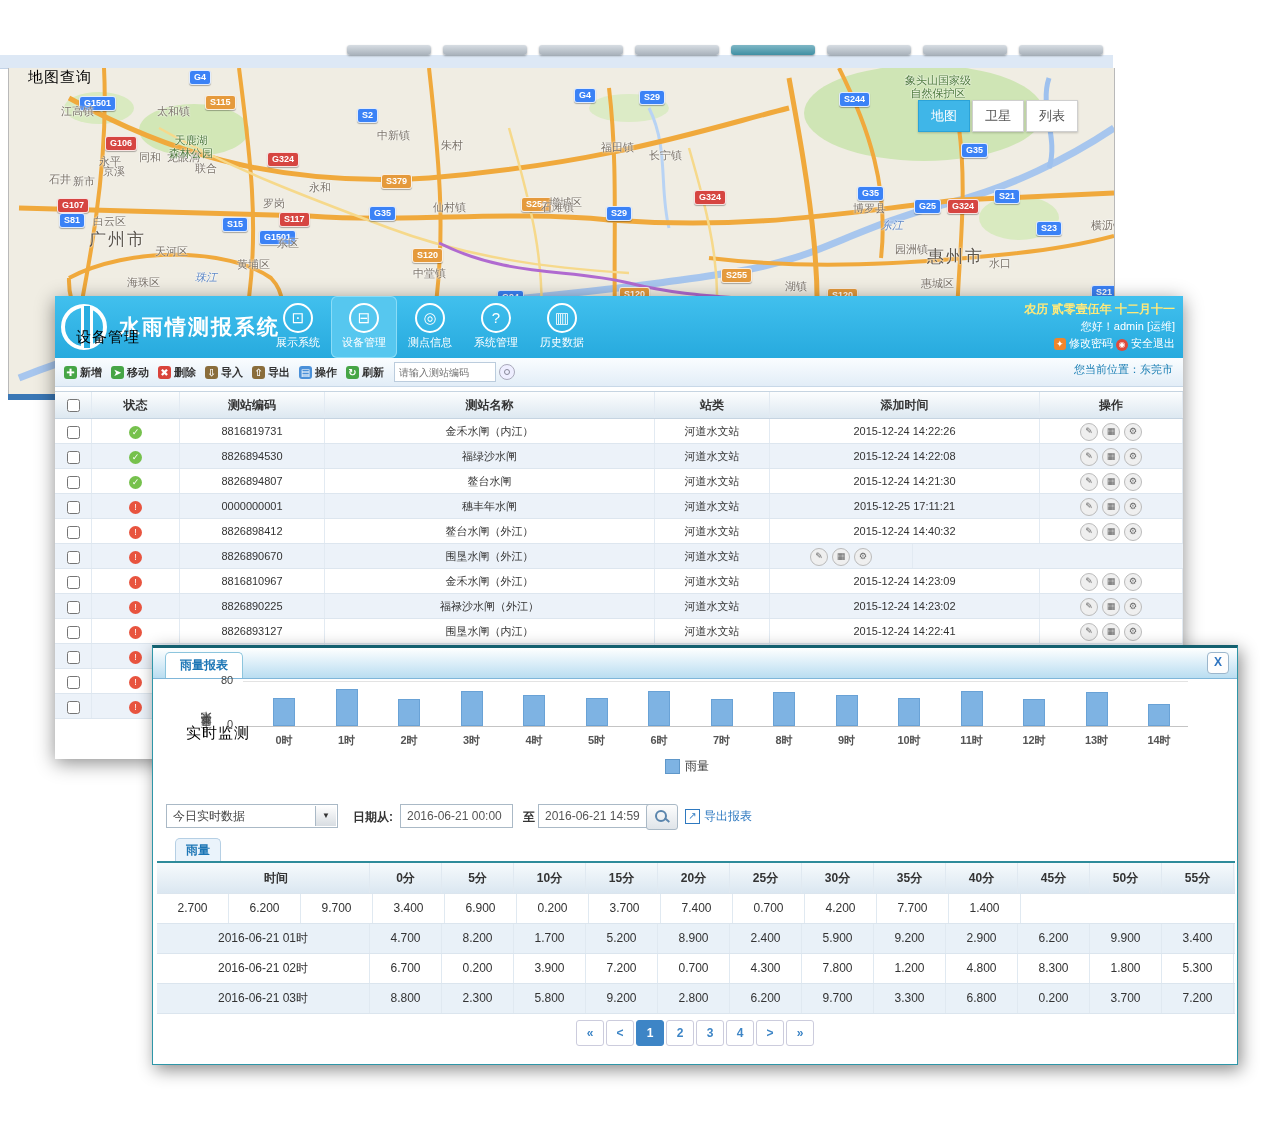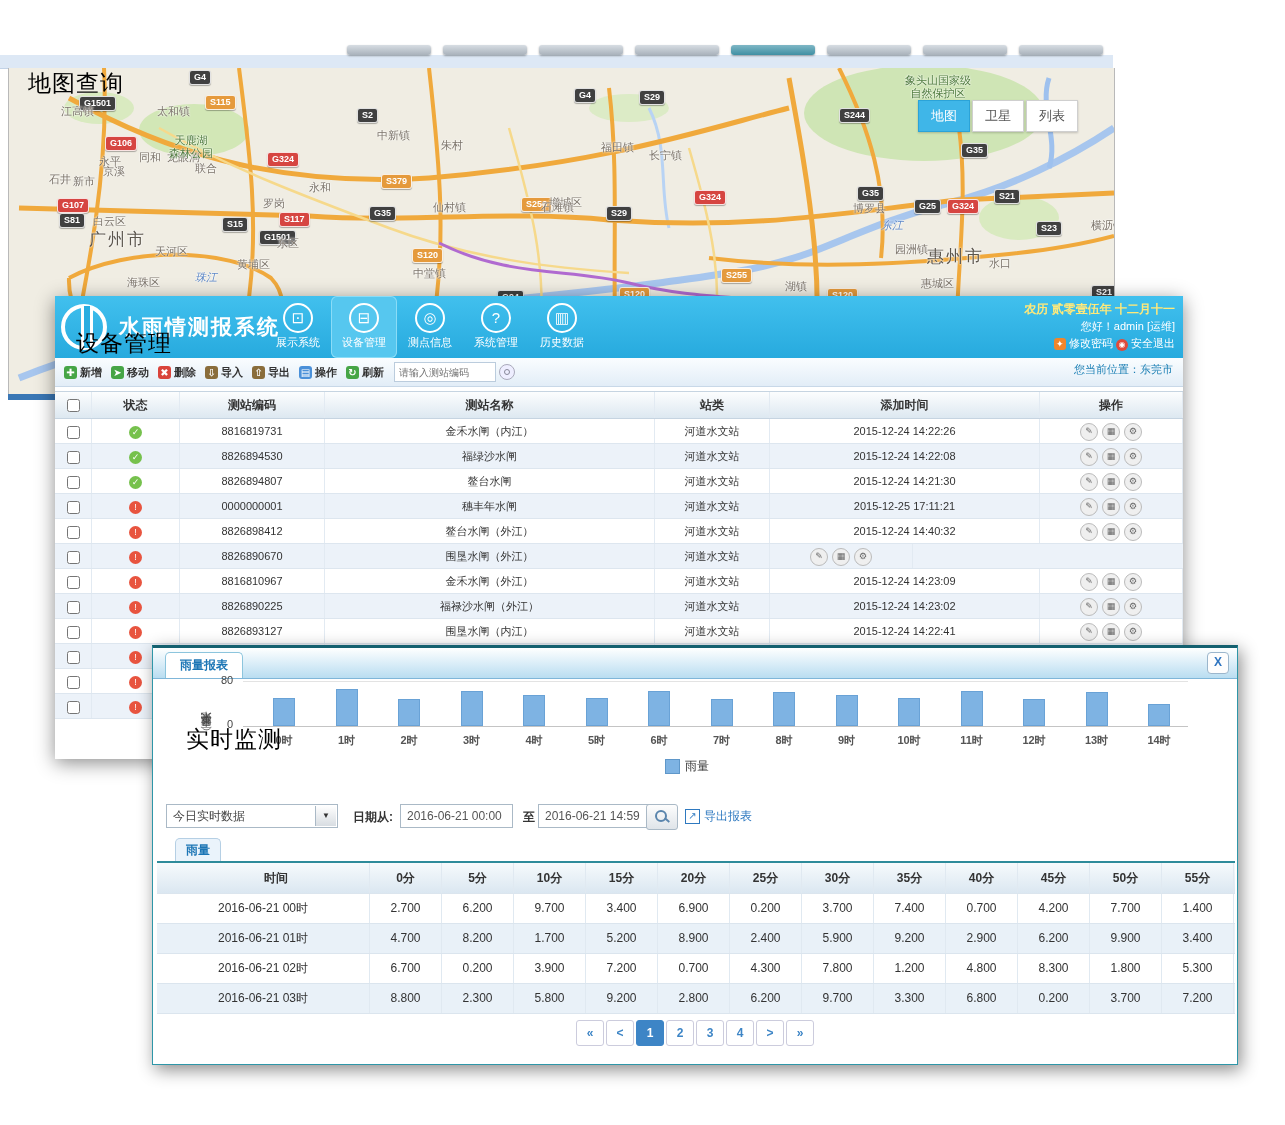--- a/index.html
+++ b/index.html
@@ -10,31 +10,31 @@
     background:linear-gradient(#d7dde3,#a9b2bb);box-shadow:0 1px 2px rgba(0,0,0,.35);}
   .tabstub.active{background:linear-gradient(#7fb7c6,#3f8fa3);}
   .blueband{position:absolute;left:0;top:55px;width:1113px;height:13px;
     background:#dde8f5;border-bottom:1px solid #c2d2e6;}
   
   #map{position:absolute;left:8px;top:68px;width:1105px;height:330px;
     background:#f0ede3;border-left:1px solid #b9b9b9;border-right:1px solid #b9b9b9;overflow:hidden;z-index:1;}
   #map-bottom{position:absolute;left:8px;top:394px;width:1105px;height:6px;background:#3a77b5;z-index:1;}
   .shd{position:absolute;font-size:9px;font-weight:bold;color:#fff;padding:1px 4px;
     border-radius:3px;border:1px solid rgba(255,255,255,.85);box-shadow:0 1px 1px rgba(0,0,0,.3);line-height:11px;}
-  .shd.green{background:#404040;} .shd.red{background:#d64541;} .shd.orange{background:#e59a3c;}
+  .shd.green{background:#3b82f6;} .shd.red{background:#d64541;} .shd.orange{background:#e59a3c;}
   .mp{position:absolute;font-size:11px;color:#7a7268;text-shadow:0 0 2px #fff,0 0 2px #fff;white-space:nowrap;}
   .mp.city{font-size:17px;color:#5c564d;letter-spacing:2px;}
   .mp.water{color:#5d87c6;font-style:italic;}
   .mp.park{color:#4e7a3d;white-space:pre;text-align:center;line-height:13px;}
   .viewbtns{position:absolute;left:907px;top:32px;display:flex;z-index:2;}
   .vbtn{width:50px;height:30px;line-height:30px;text-align:center;font-size:13px;background:#fff;
     color:#555;border:1px solid #cfcfcf;box-shadow:0 1px 2px rgba(0,0,0,.2);margin-left:2px;cursor:pointer;}
   .vbtn.active{background:#3fb6e8;color:#fff;border-color:#2ba3d8;}
   
-  .anno{position:absolute;z-index:9;font-size:23px;color:#000;font-weight:500;letter-spacing:1px;text-align:center;}
+  .anno{position:absolute;z-index:9;font-size:15px;color:#000;font-weight:500;letter-spacing:1px;text-align:center;}
   
   #dev{position:absolute;left:55px;top:296px;width:1128px;height:463px;background:#fff;
     box-shadow:0 4px 18px rgba(0,0,0,.45);z-index:3;}
   #dev-header{position:absolute;left:0;top:0;width:100%;height:62px;
     background:linear-gradient(#41c0ee,#27aade);}
   .logo{position:absolute;left:6px;top:8px;width:46px;height:46px;border:4px solid #fff;
     border-radius:50%;box-sizing:border-box;}
   .logo:before{content:"";position:absolute;left:16px;top:-2px;width:6px;height:42px;background:#29ade0;border-left:3px solid #fff;border-right:3px solid #fff;}
   .apptitle{position:absolute;left:64px;top:17px;font-size:21px;font-weight:bold;color:#fff;letter-spacing:2px;}
   .nav{position:absolute;left:210px;top:0;height:62px;display:flex;}
@@ -155,21 +155,21 @@
     <path d="M830,0 C860,60 880,120 872,190" stroke="#f0a93c" stroke-width="4" fill="none"></path>
     <path d="M150,60 C220,100 300,130 380,160 C460,190 540,200 620,205" stroke="#f6d98b" stroke-width="2.5" fill="none"></path>
     <path d="M500,60 C520,130 540,200 530,280" stroke="#f6d98b" stroke-width="2.5" fill="none"></path>
     <path d="M680,80 C700,150 720,220 700,300" stroke="#f6d98b" stroke-width="2.5" fill="none"></path>
     <path d="M430,175 C500,210 560,200 620,215 C700,235 760,225 830,245" stroke="#b06ad0" stroke-width="3" fill="none"></path>
   </svg>
   <div id="map-overlays">
       <span class="shd green" style="left: 180px; top: 2px; position: absolute;">G4</span>
       <span class="shd green" style="left: 565px; top: 20px; position: absolute;">G4</span>
       <span class="shd green" style="left: 630px; top: 22px; position: absolute;">S29</span>
-      <span class="shd green" style="left: 830px; top: 40px; position: absolute;">S244</span>
+      <span class="shd green" style="left: 830px; top: 24px; position: absolute;">S244</span>
       <span class="shd green" style="left: 70px; top: 28px; position: absolute;">G1501</span>
       <span class="shd orange" style="left: 196px; top: 27px; position: absolute;">S115</span>
       <span class="shd green" style="left: 348px; top: 40px; position: absolute;">S2</span>
       <span class="shd red" style="left: 96px; top: 68px; position: absolute;">G106</span>
       <span class="shd red" style="left: 258px; top: 84px; position: absolute;">G324</span>
       <span class="shd orange" style="left: 372px; top: 106px; position: absolute;">S379</span>
       <span class="shd red" style="left: 48px; top: 130px; position: absolute;">G107</span>
       <span class="shd green" style="left: 50px; top: 145px; position: absolute;">S81</span>
       <span class="shd green" style="left: 213px; top: 149px; position: absolute;">S15</span>
       <span class="shd red" style="left: 270px; top: 144px; position: absolute;">S117</span>
@@ -502,21 +502,20 @@
         <div class="mt-c" style="width: 72px;">20分</div>
         <div class="mt-c" style="width: 72px;">25分</div>
         <div class="mt-c" style="width: 72px;">30分</div>
         <div class="mt-c" style="width: 72px;">35分</div>
         <div class="mt-c" style="width: 72px;">40分</div>
         <div class="mt-c" style="width: 72px;">45分</div>
         <div class="mt-c" style="width: 72px;">50分</div>
         <div class="mt-c" style="width: 72px;">55分</div>
       </div>
       <div class="mt-row">
-        <div class="mt-c" style="width: 213px;">2016-06-21 00时</div>
         <div class="mt-c" style="width: 72px;">2.700</div>
         <div class="mt-c" style="width: 72px;">6.200</div>
         <div class="mt-c" style="width: 72px;">9.700</div>
         <div class="mt-c" style="width: 72px;">3.400</div>
         <div class="mt-c" style="width: 72px;">6.900</div>
         <div class="mt-c" style="width: 72px;">0.200</div>
         <div class="mt-c" style="width: 72px;">3.700</div>
         <div class="mt-c" style="width: 72px;">7.400</div>
         <div class="mt-c" style="width: 72px;">0.700</div>
         <div class="mt-c" style="width: 72px;">4.200</div>

